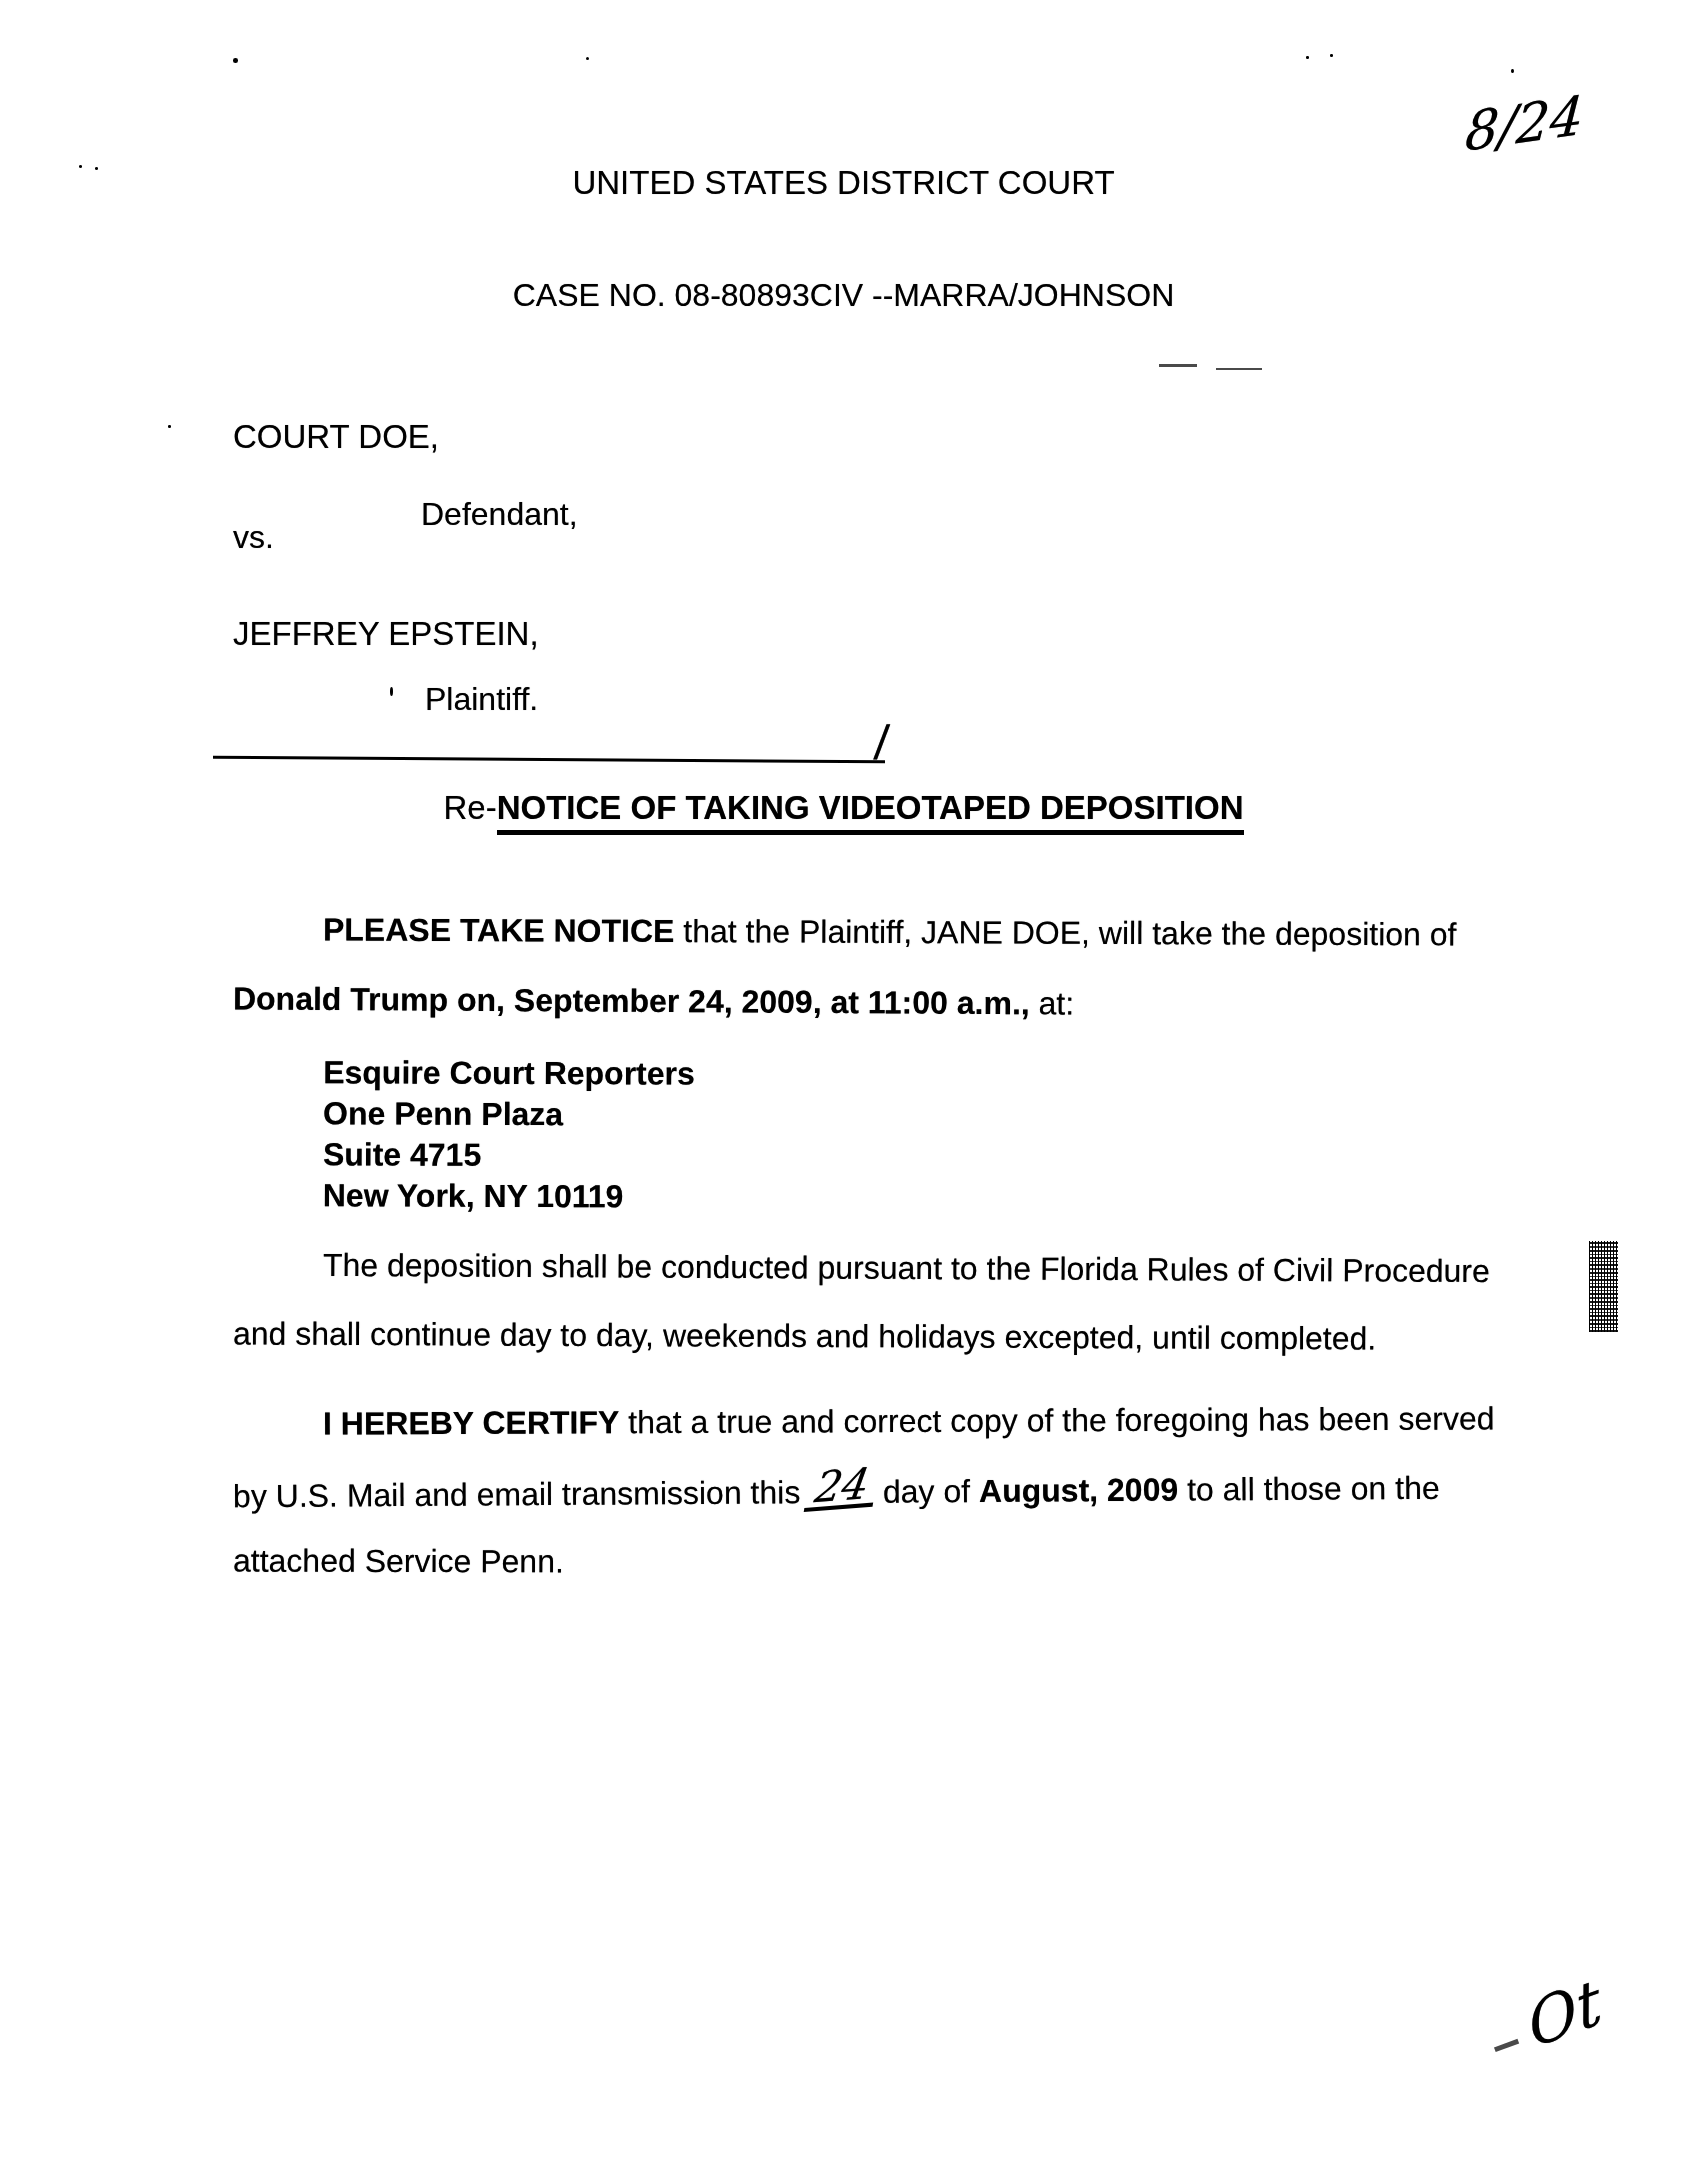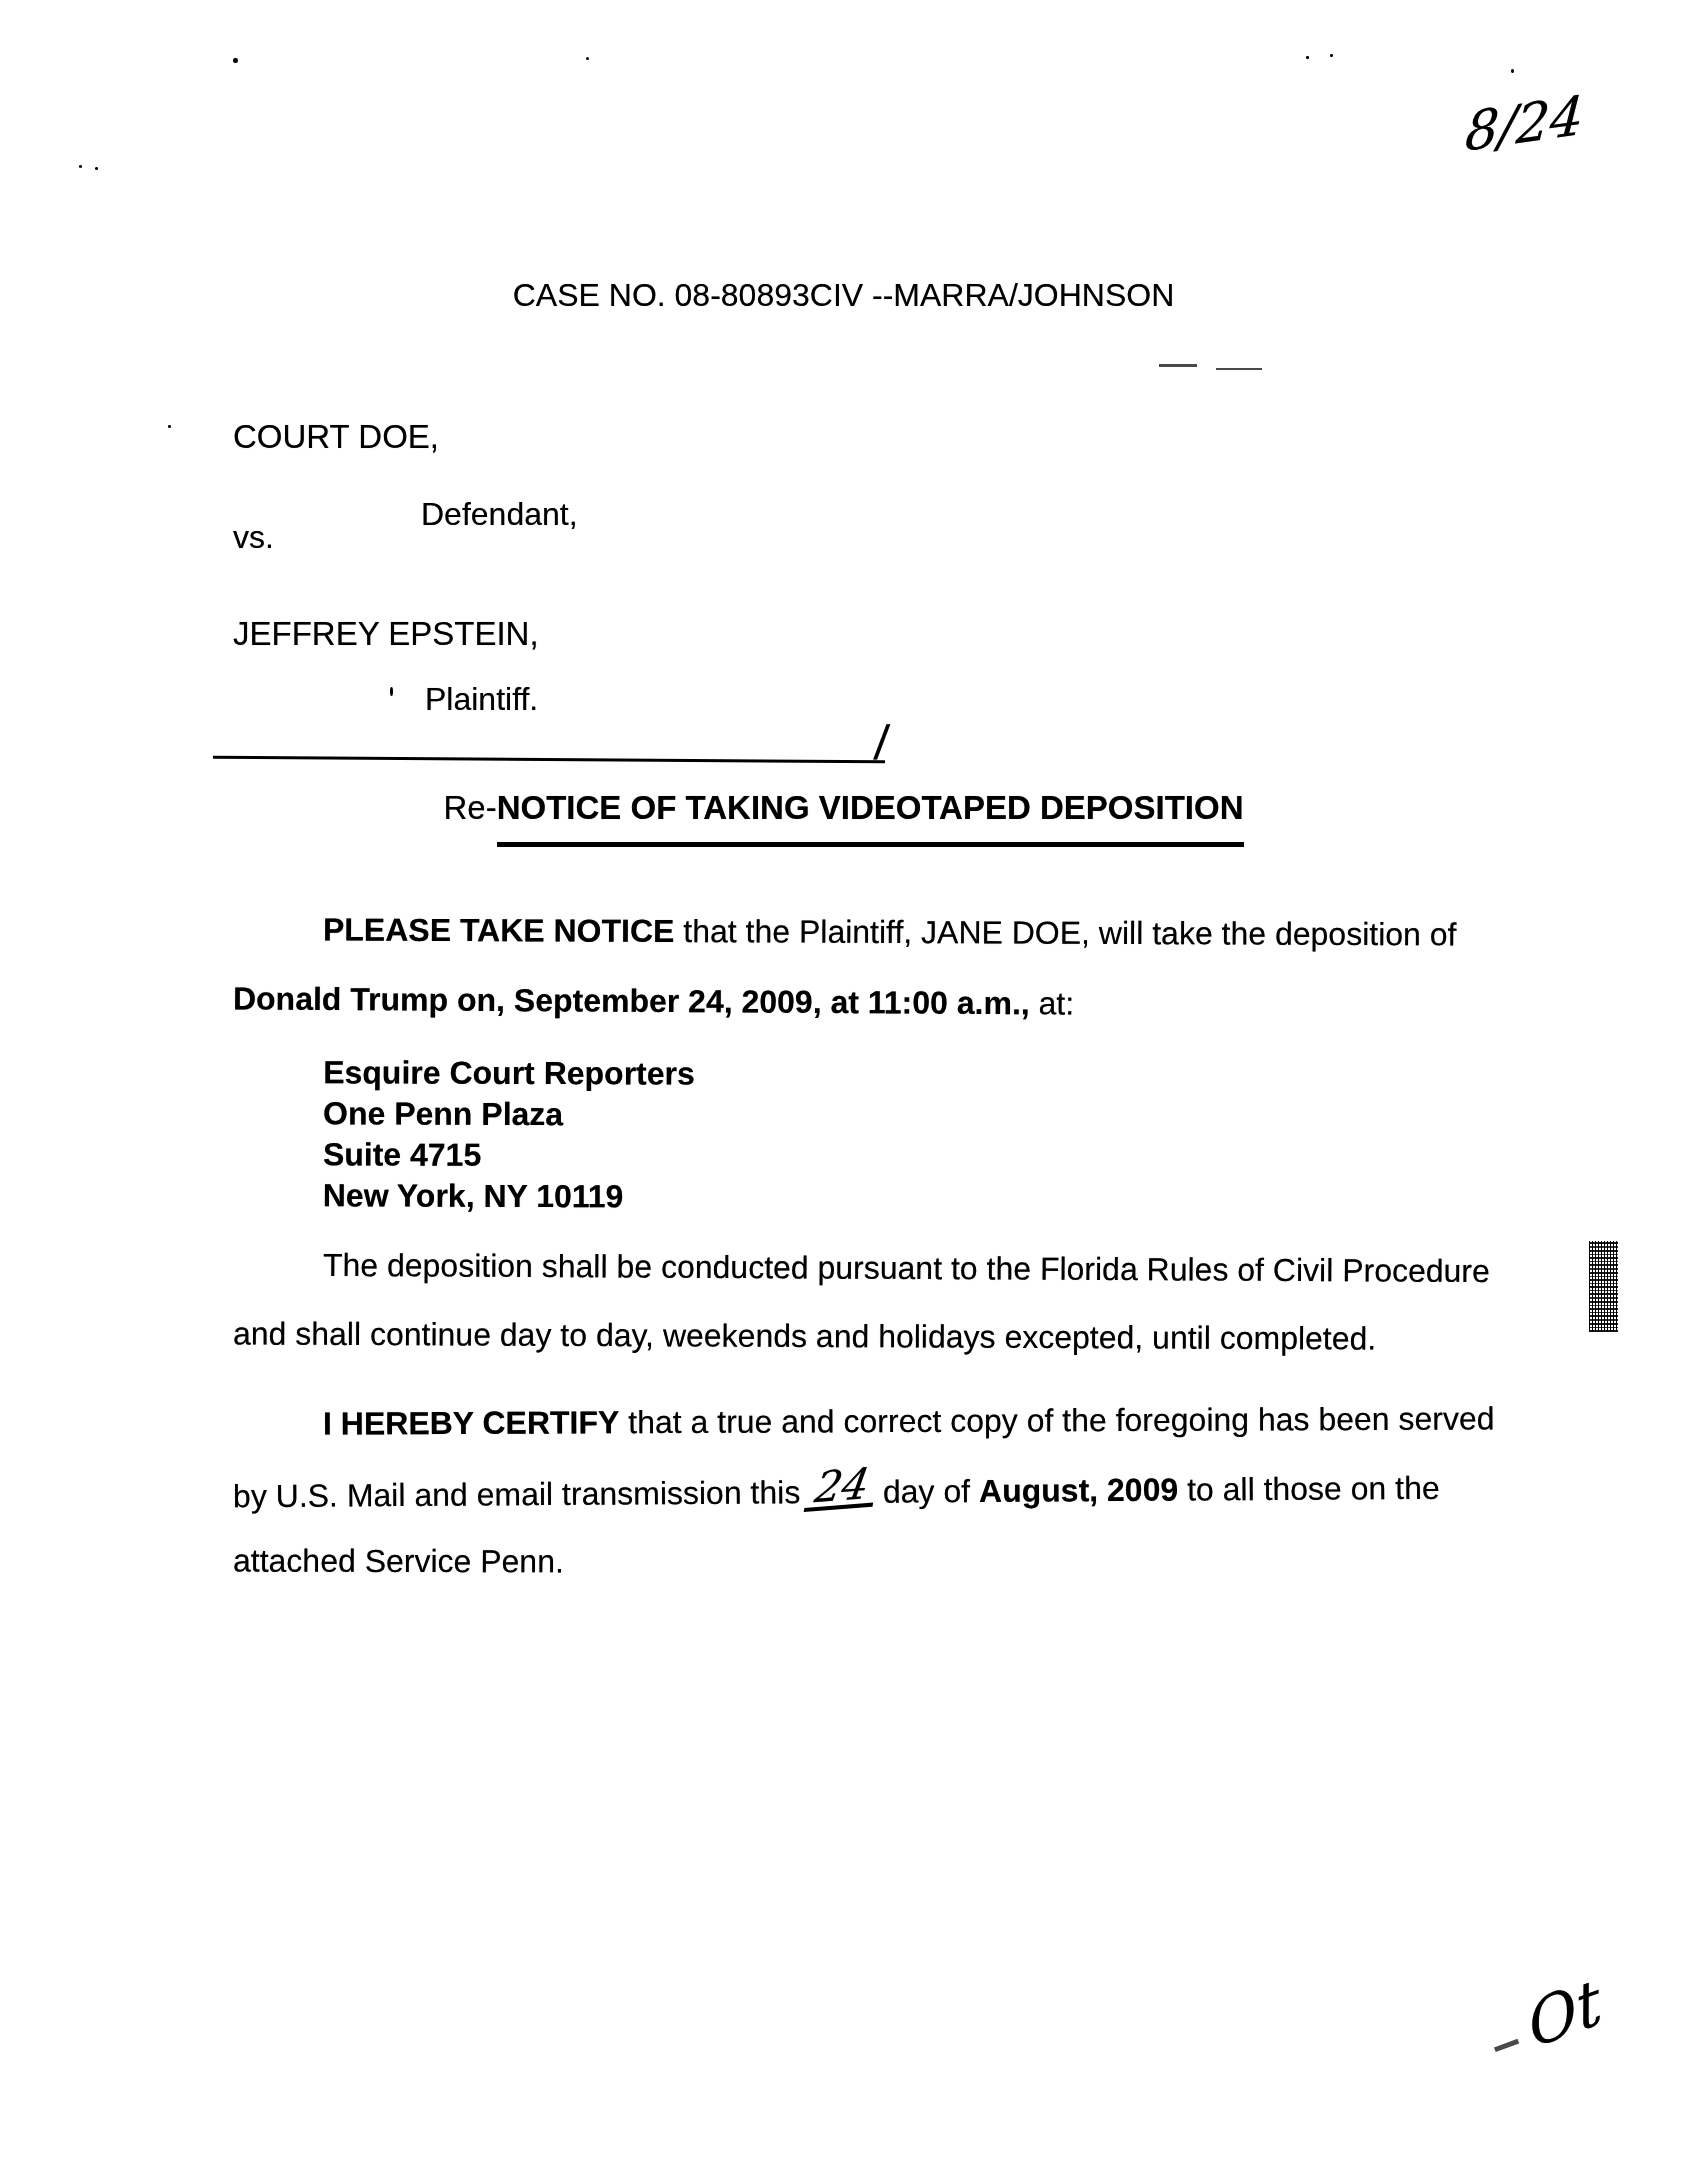--- a/index.html
+++ b/index.html
@@ -27,21 +27,21 @@
   .caption-rule {
     position: absolute; left: 213px; top: 758px;
     width: 672px; height: 3.3px; background: #000;
     transform: rotate(0.4deg);
   }
   .caption-slash {
     position: absolute; left: 875px; top: 715px;
     font-size: 48px; transform: skewX(-6deg);
   }
   .doc-title { top: 789px; font-size: 33px; }
-  .doc-title .underline { border-bottom: 5.3px solid #000; padding-bottom: 16px; }
+  .doc-title .underline { border-bottom: 5.3px solid #000; padding-bottom: 4px; }
   .p1l1 { left: 323px; top: 914px; transform: rotate(0.25deg); }
   .p1l2 { left: 233px; top: 983px; transform: rotate(0.35deg); }
   .address { position: absolute; left: 323px; top: 1055px; font-size: 32px; font-weight: bold; transform: rotate(0.2deg); }
   .address div { height: 41px; white-space: nowrap; }
   .p2l1 { left: 323px; top: 1250px; transform: rotate(0.3deg); }
   .p2l2 { left: 233px; top: 1318px; transform: rotate(0.25deg); }
   .p3l1 { left: 323px; top: 1403px; transform: rotate(-0.25deg); }
   .p3l2 { left: 233px; top: 1473px; transform: rotate(-0.4deg); }
   .p3l3 { left: 233px; top: 1543px; transform: rotate(0.15deg); }
   .hw {
@@ -82,20 +82,21 @@
   .speck { position: absolute; background: #000; border-radius: 50%; }
   .dash  { position: absolute; background: #4a4a4a; }
 </style>
 </head>
 <body>
 
 <div class="page">
 
   <div class="hw hw-top">8/24</div>
 
+  <div class="line center header-l1">UNITED STATES DISTRICT COURT</div>
   <div class="line center case-no">CASE NO. 08-80893CIV --MARRA/JOHNSON</div>
 
   <div class="line p-jane">COURT DOE,</div>
   <div class="line p-plaintiff">Defendant,</div>
   <div class="line p-vs">vs.</div>
   <div class="line p-jeffrey">JEFFREY EPSTEIN,</div>
   <div class="line p-defendant">Plaintiff.</div>
   <div class="caption-rule"></div>
   <div class="caption-slash">/</div>
 

